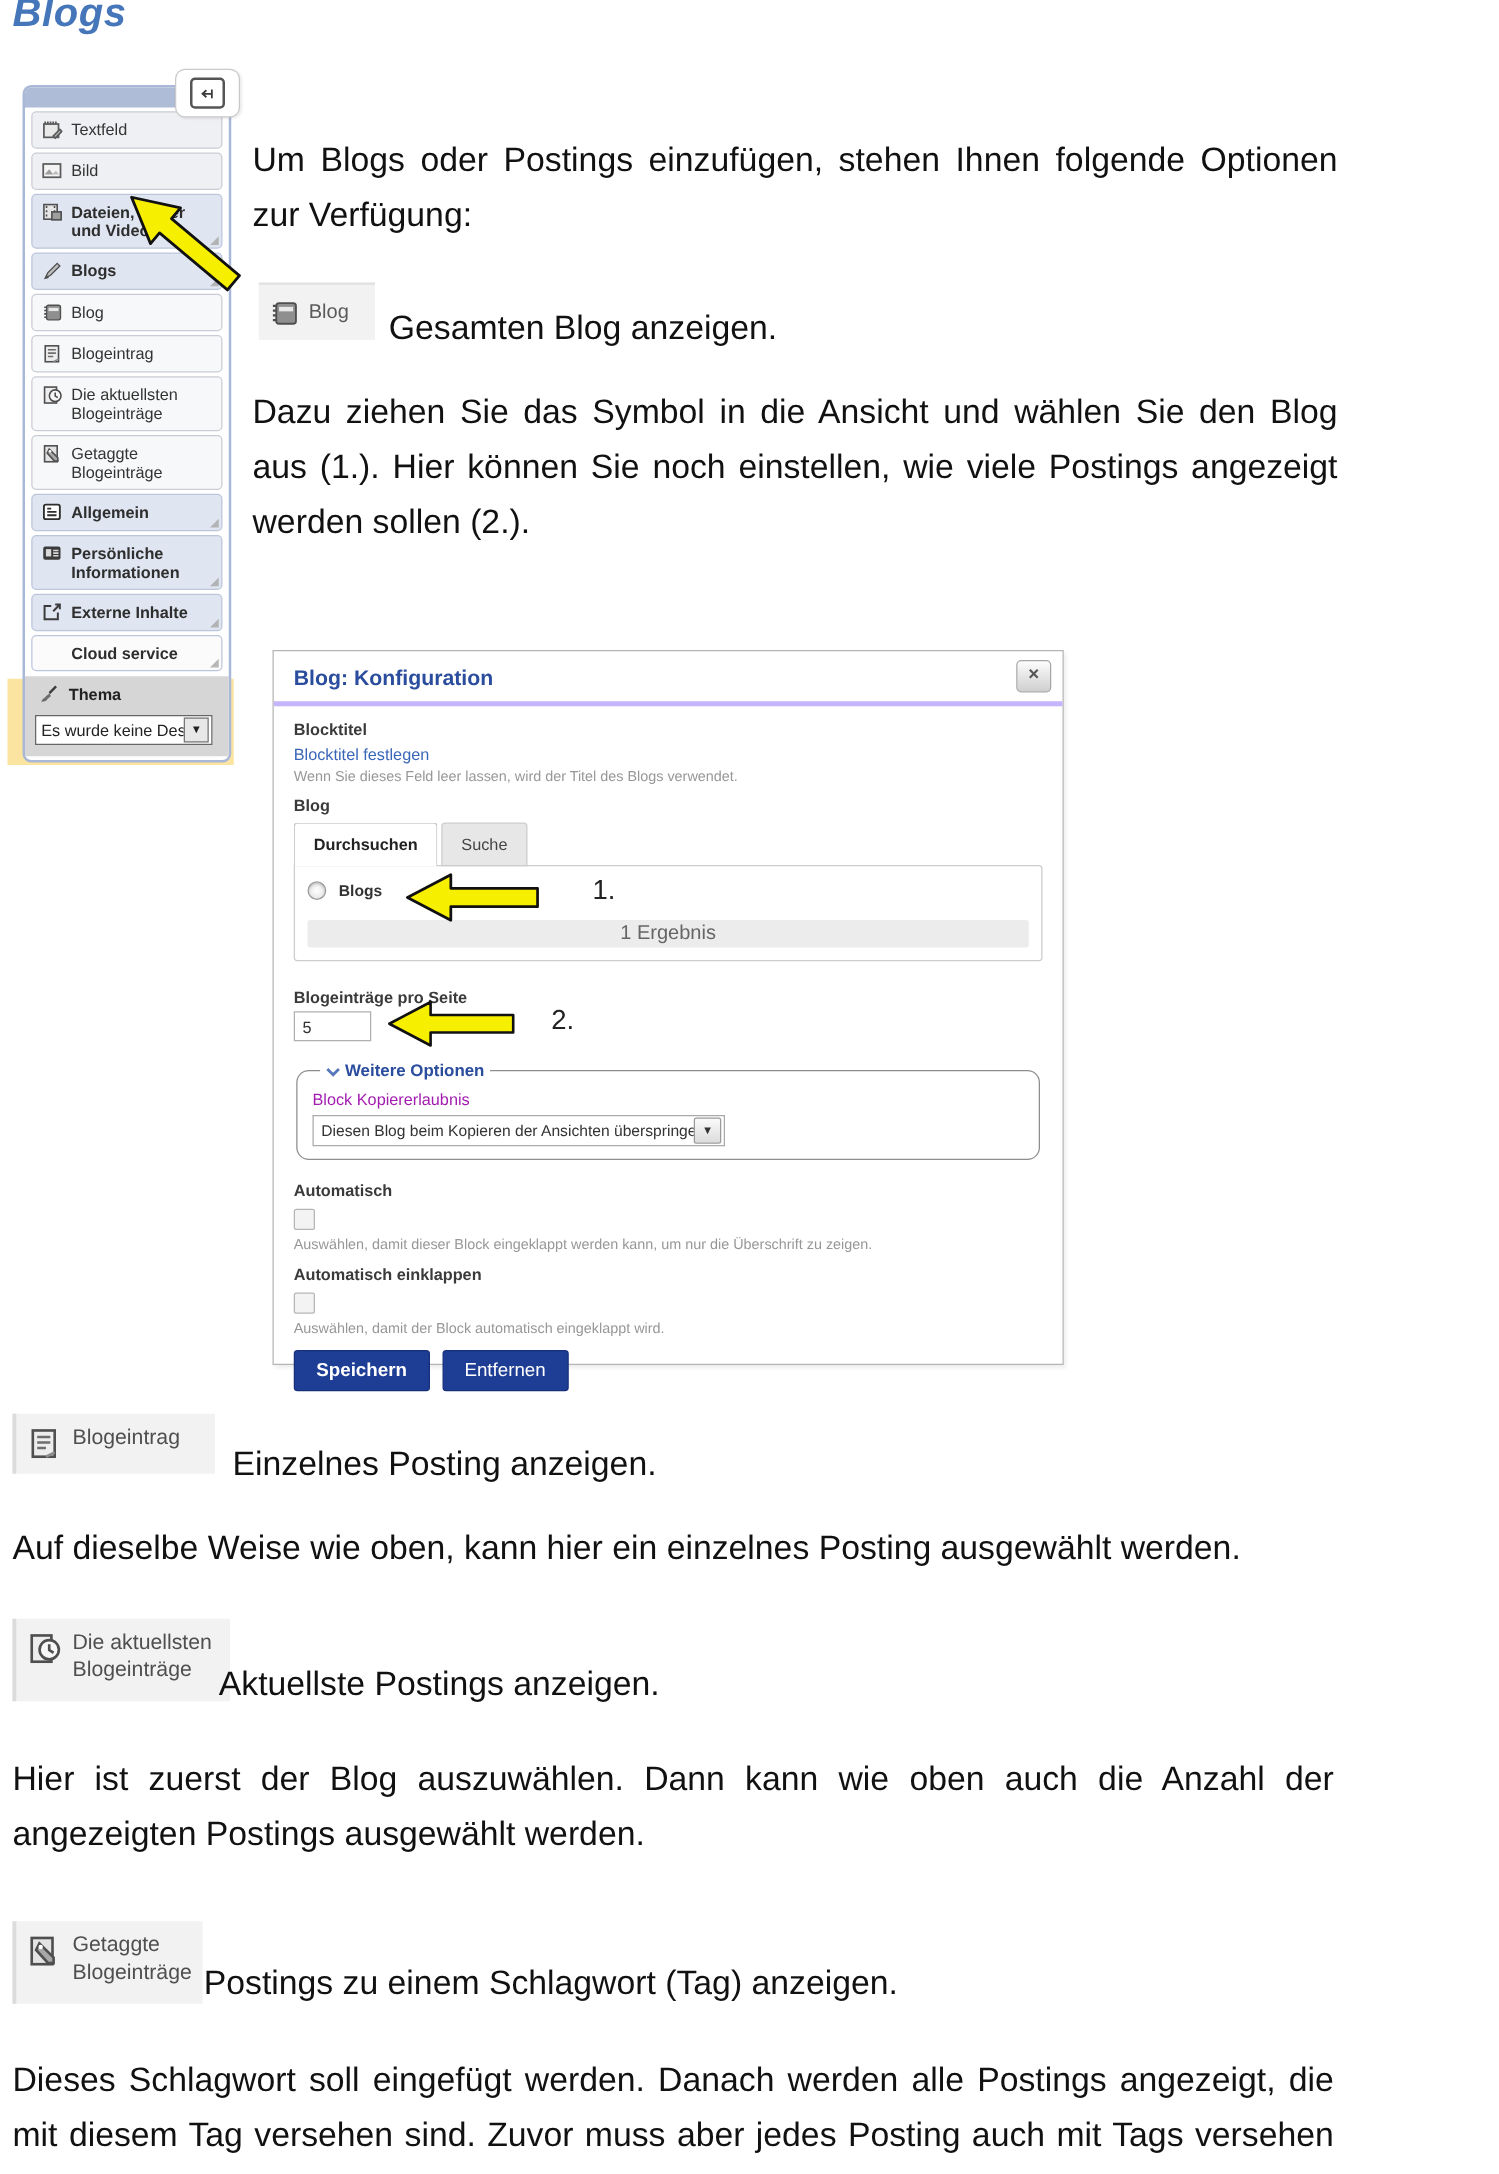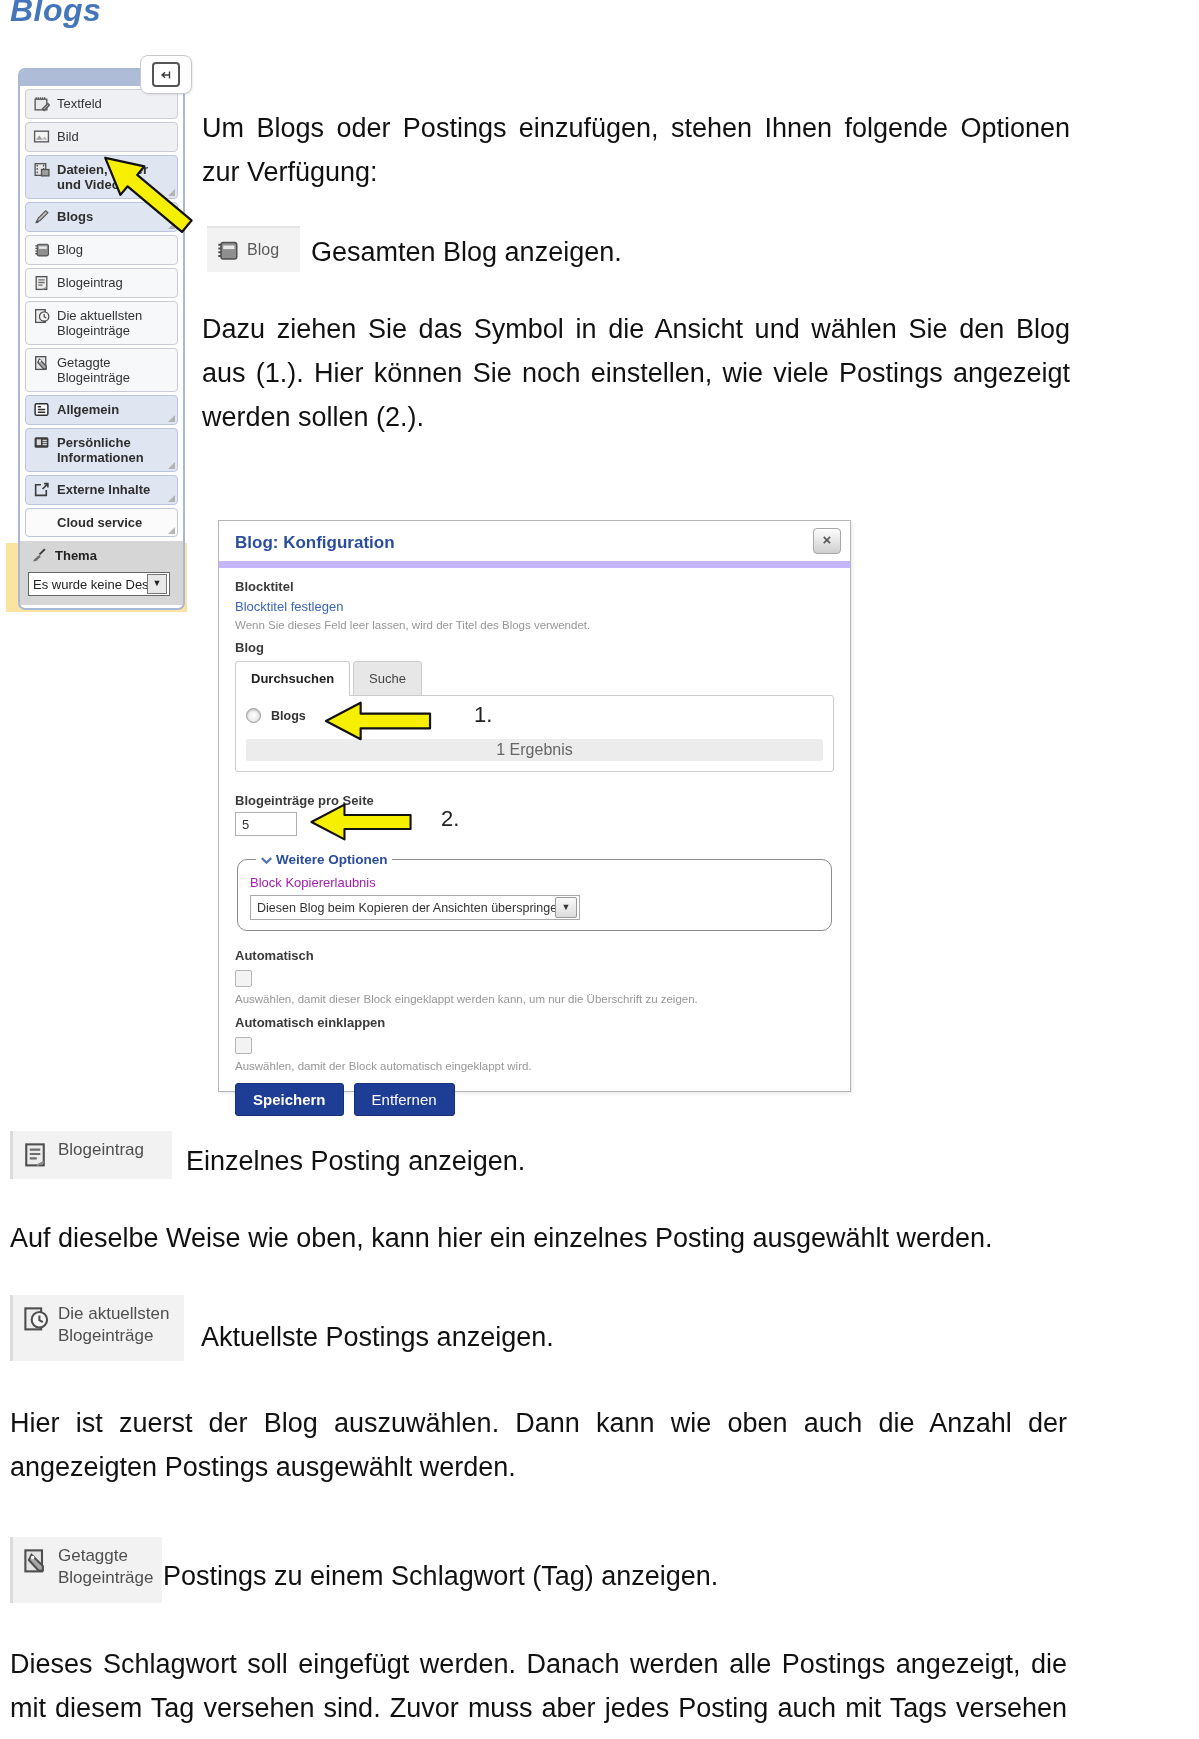--- a/index.html
+++ b/index.html
@@ -5,21 +5,21 @@
   html,body{margin:0;padding:0;background:#fff;}
   .page{position:relative;width:1199px;height:1739px;background:#fff;
         font-family:"Liberation Sans",sans-serif;color:#1a1a1a;overflow:hidden;}
 
   
   .h-title{position:absolute;left:10px;top:-8px;font-size:32px;font-weight:bold;
            font-style:italic;color:#4576b9;letter-spacing:.5px;}
 
   
   .para{position:absolute;font-size:27px;line-height:44px;text-align:justify;color:#111;}
-  .caption{position:absolute;font-size:27px;color:#111;white-space:nowrap;}
+  .caption{position:absolute;font-size:27px;color:#111;white-space:nowrap;margin-top:10px;}
 
   
   .yellow-hl{position:absolute;left:6px;top:543px;width:181px;height:69px;background:#fbe4a0;}
   .sidebar{position:absolute;left:18px;top:68px;width:167px;height:542px;
            background:#fff;border:2px solid #a9b8d6;border-radius:7px;box-sizing:border-box;}
   .sb-topbar{height:16px;background:#aebcd8;border-radius:5px 5px 0 0;}
   .sb-item{position:relative;margin:3px 5px;padding:6px 7px;line-height:15px;font-size:13px;
            background:#eef0f3;border:1px solid #c9ccd4;border-radius:4px;color:#333;
            display:flex;gap:7px;align-items:flex-start;}
   .sb-item .sb-label{flex:1;}
@@ -51,21 +51,21 @@
 
   
   .tile{position:absolute;background:#f2f2f2;border-left:3px solid #dcdcdc;
         display:flex;gap:9px;padding:8px 8px;box-sizing:border-box;align-items:flex-start;}
   .tile .t-label{font-size:17px;line-height:22px;color:#4f4f4f;}
   .tile .t-icon{width:28px;height:30px;flex:0 0 28px;}
 
   
   .dialog{position:absolute;left:218px;top:520px;width:633px;height:572px;background:#fff;
           border:1px solid #b5b5b5;box-sizing:border-box;box-shadow:2px 2px 3px rgba(0,0,0,.07);}
-  .dlg-head{position:relative;padding:12px 16px 8px;border-bottom:7px solid #c4b5fd;}
+  .dlg-head{position:relative;padding:12px 16px 8px;border-bottom:4px solid #c4b5fd;}
   .dlg-title{font-size:17px;font-weight:bold;color:#2b4d9e;}
   .dlg-close{position:absolute;right:9px;top:7px;width:26px;height:24px;border:1px solid #a7a7a7;
              border-radius:4px;background:linear-gradient(#fdfdfd,#cfcfcf);color:#555;
              font-size:15px;font-weight:bold;text-align:center;line-height:22px;}
   .dlg-body{padding:0 16px 12px;}
   .lbl{font-size:13px;font-weight:bold;color:#3a3a3a;}
   .lbl-n{font-size:13px;color:#a21caf;}
   .help{font-size:11.5px;color:#979797;}
   .link{font-size:13px;color:#3a66b8;}
   .tabs{display:flex;margin-top:6px;position:relative;z-index:2;}
@@ -369,21 +369,21 @@
   </div>
   <div class="caption" style="left:186px;top:1146px;">Einzelnes Posting anzeigen.</div>
   <div class="para" style="left:10px;top:1216px;width:1060px;text-align:left;">Auf dieselbe Weise wie oben, kann hier ein einzelnes Posting ausgewählt werden.</div>
 
   <div class="tile" style="left:10px;top:1295px;width:174px;height:66px;">
     <svg class="t-icon" viewBox="0 0 16 16">
         <use href="#i-recent"></use>
       </svg>
     <span class="t-label">Die aktuellsten Blogeinträge</span>
   </div>
-  <div class="caption" style="left:201px;top:1322px;">Aktuellste Postings anzeigen.</div>
+  <div class="caption" style="left:175px;top:1322px;">Aktuellste Postings anzeigen.</div>
   <div class="para" style="left:10px;top:1401px;width:1057px;">Hier ist zuerst der Blog auszuwählen. Dann kann wie oben auch die Anzahl der angezeigten Postings ausgewählt werden.</div>
 
   <div class="tile" style="left:10px;top:1537px;width:152px;height:66px;">
     <svg class="t-icon" viewBox="0 0 16 16">
         <use href="#i-tagged"></use>
       </svg>
     <span class="t-label">Getaggte Blogeinträge</span>
   </div>
   <div class="caption" style="left:163px;top:1561px;">Postings zu einem Schlagwort (Tag) anzeigen.</div>
   <div class="para" style="left:10px;top:1642px;width:1057px;">Dieses Schlagwort soll eingefügt werden. Danach werden alle Postings angezeigt, die mit diesem Tag versehen sind. Zuvor muss aber jedes Posting auch mit Tags versehen werden.</div>

